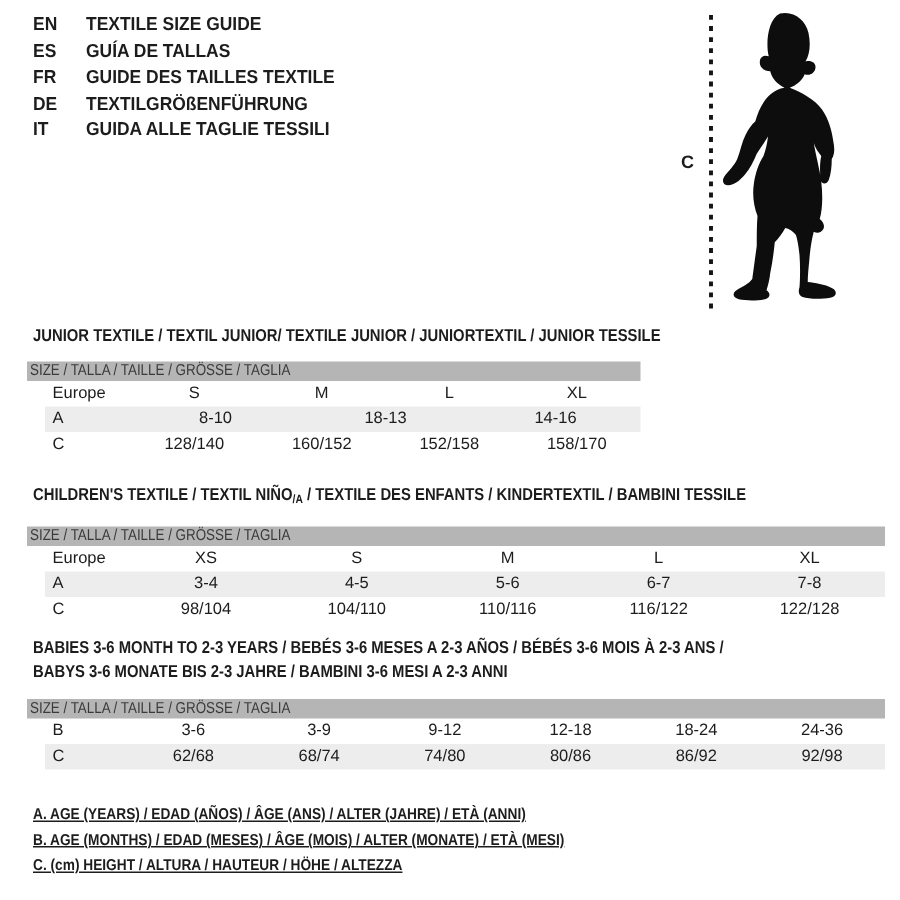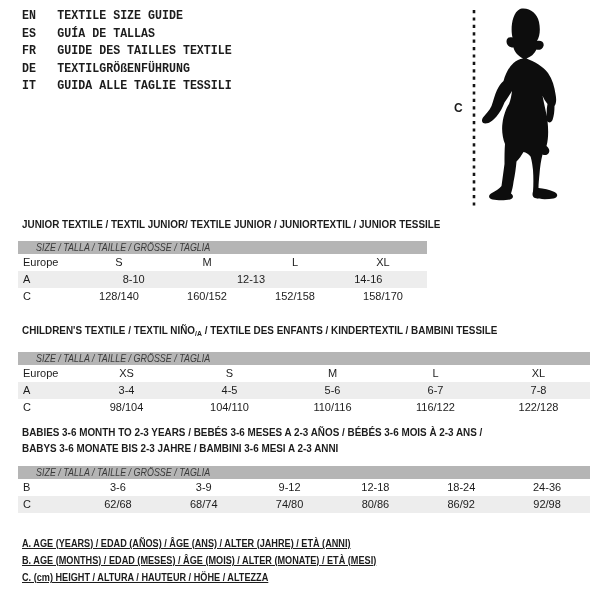--- a/index.html
+++ b/index.html
@@ -3,42 +3,42 @@
 <meta charset="utf-8">
 <style>
   html,body{margin:0;padding:0;}
   body{
     width:600px;height:600px;position:relative;overflow:hidden;
     background:#ffffff;color:var(--text,#1c1c1c);
     font-family:"Liberation Sans",sans-serif;
     -webkit-font-smoothing:antialiased;
   }
   
-  .lang-block{position:absolute;left:22px;top:8px;font-family:Liberation Mono, monospace;}
+  .lang-block{position:absolute;left:22px;top:8px;}
   .lang-row{display:flex;font-weight:700;font-size:12.5px;line-height:17.6px;
             transform:scaleX(.93);transform-origin:left center;white-space:nowrap;}
   .lang-code{width:38px;}
   
   .figure-svg{position:absolute;left:455px;top:0;width:145px;height:215px;}
   .measure-label{position:absolute;left:454px;top:101px;font-weight:700;font-size:12px;}
   
   .section{position:absolute;}
   .sec1{left:18px;top:216px;width:409px;}
   .sec2{left:18px;top:322px;width:572px;}
   .sec3{left:18px;top:424px;width:572px;}
   .tbl-title{font-weight:700;font-size:11.5px;line-height:16px;margin-left:4px;
              transform:scaleX(.86);transform-origin:left top;white-space:nowrap;}
   .sec1 .tbl-title{margin-bottom:9px;}
   .sec2 .tbl-title{margin-bottom:10px;}
   .sec3 .tbl-title{margin-bottom:10px;}
   .tbl-title .sub{font-size:8px;vertical-align:-2px;}
   .st-header{background:var(--bar,#b5b5b5);height:13px;line-height:13px;
-             font-size:10.5px;color:#3a3a3a;padding-left:18px;font-style:italic;}
+             font-size:10.5px;color:#3a3a3a;padding-left:2px;}
   .st-header span{display:inline-block;transform:scaleX(.85);transform-origin:left center;white-space:nowrap;}
-  .st-row{display:flex;height:17px;line-height:17px;font-size:11px;}
+  .st-row{display:flex;height:17px;line-height:17px;font-size:11px;margin-left:12px;}
   .st-row.shaded{background:var(--shade,#ededed);}
   .st-label{width:52px;padding-left:5px;}
   .st-cell{flex:1;text-align:center;}
   
   .footnotes{position:absolute;left:22px;top:535px;font-weight:700;font-size:10.5px;line-height:17px;text-decoration:underline;}
   .footnotes div{transform:scaleX(.87);transform-origin:left center;white-space:nowrap;}
 </style>
 </head>
 <body style="--bar: #b5b5b5; --shade: #ededed; --text: #1c1c1c;">
 
@@ -132,21 +132,21 @@
       <div class="st-row">
         <span class="st-label">Europe</span>
         <span class="st-cell">S</span>
         <span class="st-cell">M</span>
         <span class="st-cell">L</span>
         <span class="st-cell">XL</span>
       </div>
       <div class="st-row shaded">
         <span class="st-label">A</span>
         <span class="st-cell">8-10</span>
-        <span class="st-cell">12-13</span>
+        <span class="st-cell">18-13</span>
         <span class="st-cell">14-16</span>
       </div>
       <div class="st-row">
         <span class="st-label">C</span>
         <span class="st-cell">128/140</span>
         <span class="st-cell">160/152</span>
         <span class="st-cell">152/158</span>
         <span class="st-cell">158/170</span>
       </div>
     </div>

